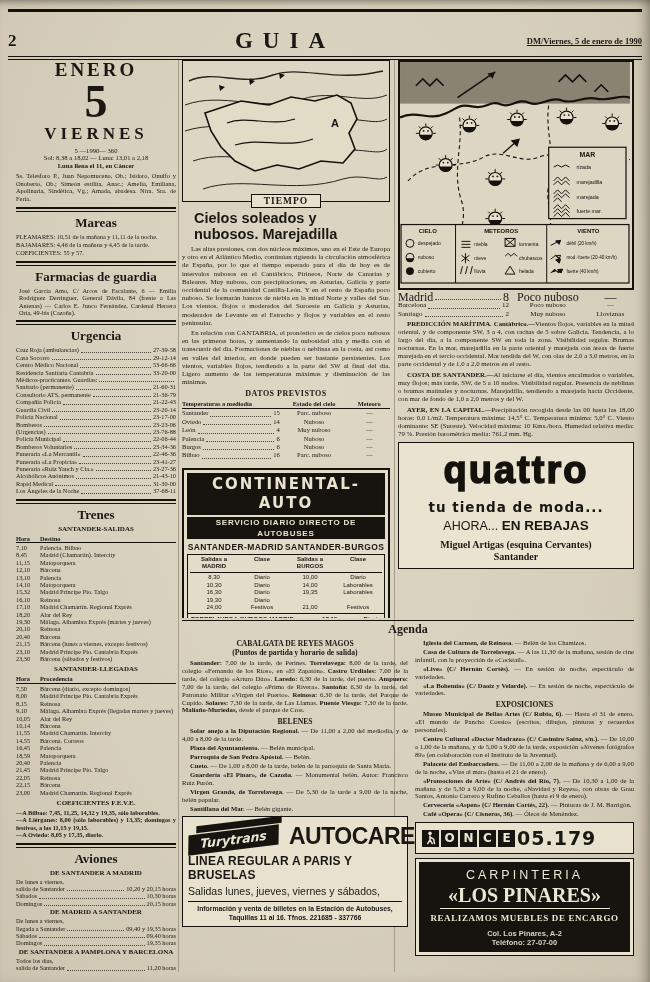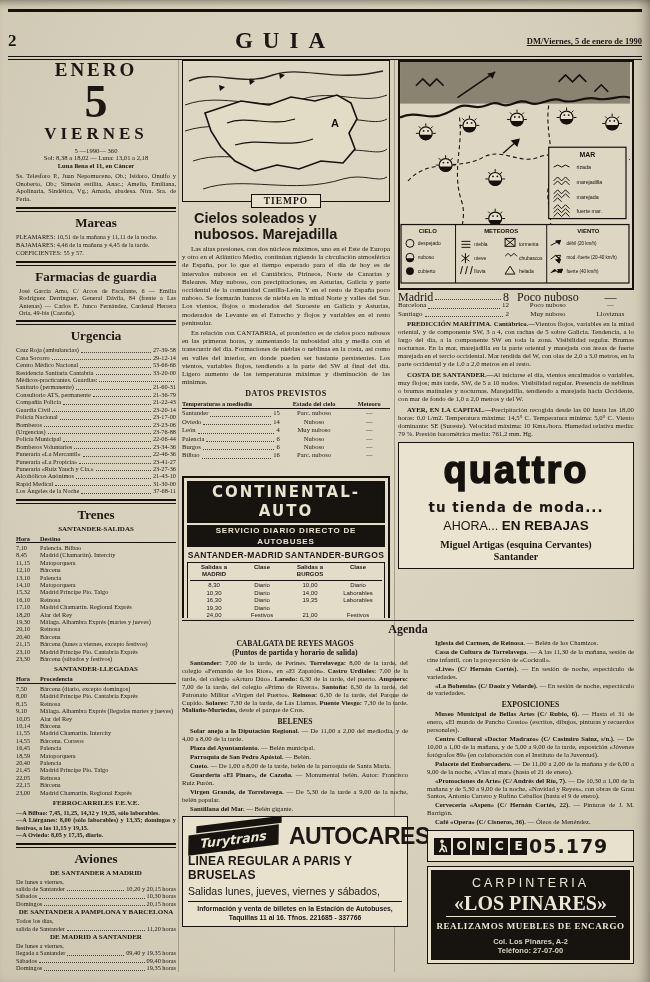--- a/index.html
+++ b/index.html
@@ -43,21 +43,21 @@
               padding:1px 12px;font:bold 9.5px "Liberation Serif",serif;letter-spacing:1px;position:relative;}
   .headline{font:bold 14.5px/15.5px "Liberation Sans",sans-serif;margin:3px 12px 3px;}
   .art p{font-size:6.9px;line-height:8.2px;text-align:justify;text-indent:9px;margin:0 0 2px;}
   .datos-t{font:bold 8px/10px "Liberation Serif",serif;text-align:center;margin:3px 0 1px;letter-spacing:.5px;}
   .dp-head{display:flex;font:bold 6.4px "Liberation Serif",serif;border-bottom:1px solid #15120e;padding-bottom:1px;}
   .dp-row{display:flex;font-size:6.6px;line-height:8.4px;}
   .dp-c1{width:47%;display:flex;align-items:flex-end;}
   .dp-c2{width:33%;text-align:center;}
   .dp-c3{width:20%;text-align:center;}
   
-  .ca{border:2.5px solid #15120e;background:#e3dcc8;margin-top:16px;padding:3px;}
+  .ca{border:2.5px solid #15120e;background:#e3dcc8;margin-top:8px;padding:3px;}
   .ca-logo{border:2px solid #15120e;background:#17140f;color:#e9e3d0;text-align:center;
            font:bold 15px/19px "DejaVu Sans",sans-serif;letter-spacing:2px;}
   .ca-strip{background:#17140f;color:#e9e3d0;text-align:center;font:bold 8px/11px "Liberation Sans",sans-serif;
             letter-spacing:.8px;margin-top:2px;}
   .ca-routes{display:flex;justify-content:space-around;font:bold 8.5px "Liberation Sans",sans-serif;margin:3px 0 2px;letter-spacing:.4px;}
   .ca-table{border:1.5px solid #15120e;font:6px/7.6px "Liberation Sans",sans-serif;padding:1px 2px;}
   .ca-tr{display:flex;text-align:center;}
   .ca-tr>span{flex:1;}
   .ca-th{font-weight:bold;border-bottom:1px solid #15120e;margin-bottom:1px;padding-bottom:1px;}
   .ca-tor{border:1.5px solid #15120e;border-top:none;display:flex;font:bold 6.2px/9px "Liberation Sans",sans-serif;padding:0 3px;justify-content:space-between;}
@@ -67,21 +67,21 @@
   .cities{margin:3px 0 2px;}
   .mar p{font-size:6.8px;line-height:8px;text-align:justify;margin:0 0 3px;text-indent:9px;}
   .quattro{border:1.5px solid #15120e;background:#e9e3d0;text-align:center;padding:6px 4px 5px;margin-top:4px;}
   .q-line1{font:bold 13.5px "DejaVu Sans",sans-serif;letter-spacing:1px;margin-top:2px;}
   .q-line2{font:12.5px "Liberation Sans",sans-serif;margin-top:3px;}
   .q-line2 b{font:bold 13.5px "Liberation Sans",sans-serif;}
   .q-addr{font:bold 10px/12px "Liberation Serif",serif;margin-top:6px;}
   
   .agenda{position:absolute;left:182px;top:620px;width:452px;height:356px;overflow:hidden;}
   .ag-title{border-top:1.5px solid #15120e;text-align:center;font:bold 12px/15px "Liberation Serif",serif;padding-top:1px;}
-  .ag-cols{display:flex;gap:19px;margin-top:2px;}
+  .ag-cols{display:flex;gap:7px;margin-top:2px;}
   .ag-l{width:226px;}
   .ag-r{flex:1;}
   .ag-h{font:bold 7.6px/9px "Liberation Serif",serif;text-align:center;}
   .ag-h2{font:bold 7.6px/9px "Liberation Serif",serif;text-align:center;margin:3px 0 1px;}
   .ag p, .ag-item{font-size:6.7px;line-height:7.9px;text-align:justify;margin:0 0 1px;text-indent:8px;}
   
   .tury{border:1.5px solid #15120e;background:#e7e1ce;margin-top:4px;padding:4px 5px;}
   .tury-top{display:flex;align-items:center;gap:7px;}
   .tt-flag{background:#17140f;color:#ece6d4;display:inline-block;transform:rotate(-7deg) skewX(-8deg);
            padding:2px 12px 3px;font:bold italic 12.5px "DejaVu Sans",sans-serif;}
@@ -432,21 +432,21 @@
         <div style="display:flex">
           <span class="tt">22,15</span>
           <span style="flex:1">Bárcena</span>
         </div>
 
         <div style="display:flex">
           <span class="tt">23,00</span>
           <span style="flex:1">Madrid Chamartín. Regional Exprés</span>
         </div>
       </div>
-    <div class="subt">FERROCARRILES F.E.V.E.</div>
+    <div class="subt">COEFICIENTES F.E.V.E.</div>
     <div class="feve">
 
     <p class="note" style="margin:0;font-weight:bold">—A Bilbao: 7,45, 11,25, 14,32 y 19,35, sólo laborables.</p>
         <p class="note" style="margin:0;font-weight:bold">—A Liérganes: 8,00 (sólo laborables) y 13,35; domingos y festivos, a las 11,15 y 19,15.</p>
         <p class="note" style="margin:0;font-weight:bold">—A Oviedo: 8,05 y 17,35, diario.</p>
       </div>
 
     <div class="rule2"></div>
     <div class="lh">Aviones</div>
     <div>
@@ -465,50 +465,50 @@
             <span class="ph">10,30 horas</span>
           </div>
           <div class="avline">
             <span>Domingos</span>
             <span class="leader"></span>
             <span class="ph">20,15 horas</span>
           </div>
         </div>
     </div>
     <div>
+      <div class="subt" style="margin:1px 0 0">DE MADRID A SANTANDER</div>
+      <div>De lunes a viernes,</div>
+      <div>
+
+      <div class="avline">
+            <span>llegada a Santander</span>
+            <span class="leader"></span>
+            <span class="ph">09,40 y 19,35 horas</span>
+          </div>
+          <div class="avline">
+            <span>Sábados</span>
+            <span class="leader"></span>
+            <span class="ph">09,40 horas</span>
+          </div>
+          <div class="avline">
+            <span>Domingos</span>
+            <span class="leader"></span>
+            <span class="ph">19,35 horas</span>
+          </div>
+        </div>
+    </div>
+    <div>
       <div class="subt" style="margin:1px 0 0">DE SANTANDER A PAMPLONA Y BARCELONA</div>
       <div>Todos los días,</div>
       <div>
 
       <div class="avline">
             <span>salida de Santander</span>
             <span class="leader"></span>
             <span class="ph">11,20 horas</span>
-          </div>
-        </div>
-    </div>
-    <div>
-      <div class="subt" style="margin:1px 0 0">DE MADRID A SANTANDER</div>
-      <div>De lunes a viernes,</div>
-      <div>
-
-      <div class="avline">
-            <span>llegada a Santander</span>
-            <span class="leader"></span>
-            <span class="ph">09,40 y 19,35 horas</span>
-          </div>
-          <div class="avline">
-            <span>Sábados</span>
-            <span class="leader"></span>
-            <span class="ph">09,40 horas</span>
-          </div>
-          <div class="avline">
-            <span>Domingos</span>
-            <span class="leader"></span>
-            <span class="ph">19,35 horas</span>
           </div>
         </div>
     </div>
     <div>
       <div class="subt" style="margin:1px 0 0">DE BARCELONA Y PAMPLONA A SANTANDER</div>
 
     </div>
 
   </div>
 

